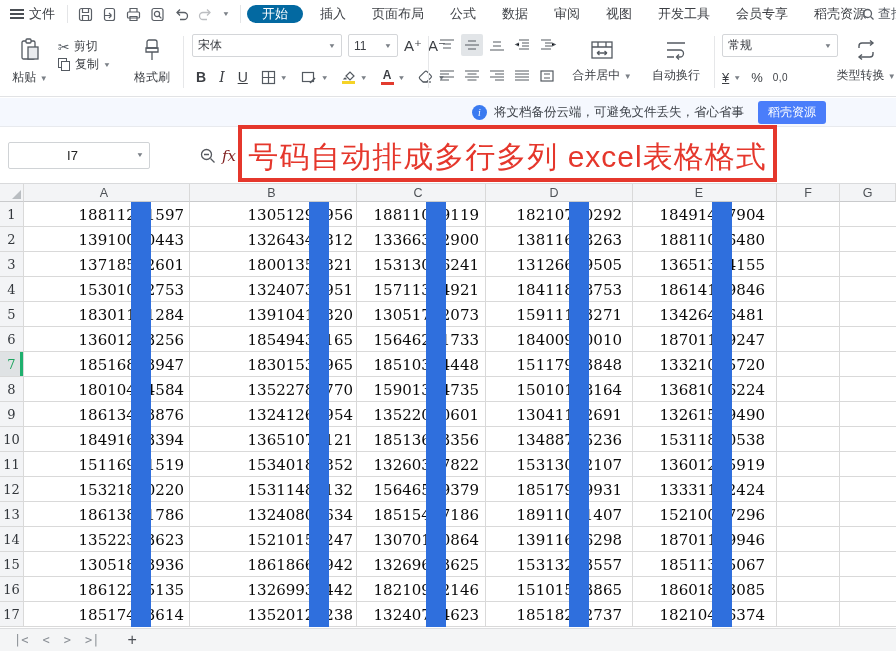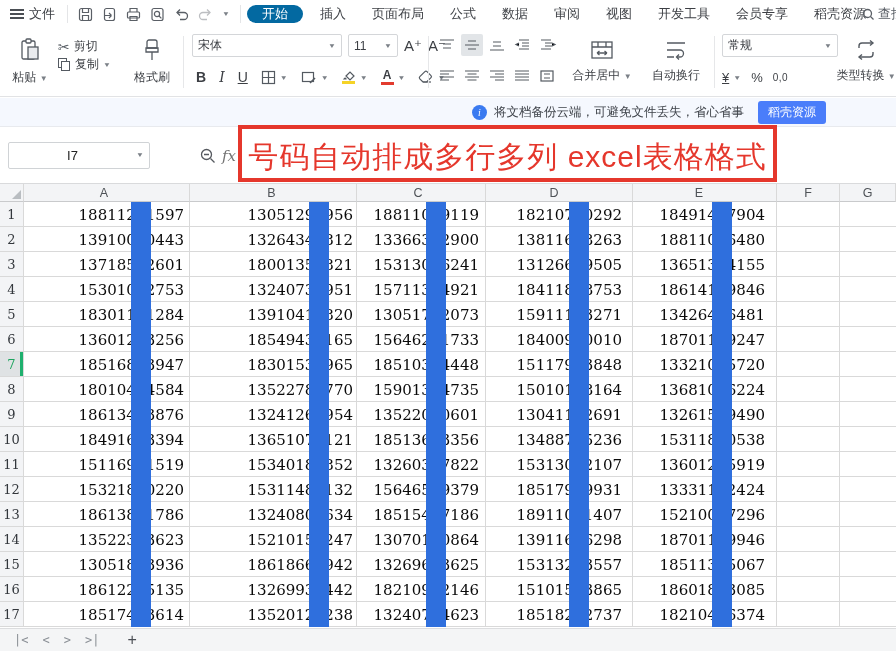--- a/index.html
+++ b/index.html
@@ -36,21 +36,21 @@
   .fmtchip{display:flex;flex-direction:column;align-items:center;line-height:1;cursor:pointer;}
   
   .notice{position:absolute;left:0;top:98px;width:896px;height:29px;background:#f5f8fe;border-bottom:1px solid #e8eaee;display:flex;align-items:center;font-size:12.5px;color:#3f434a;}
   .n-ico{margin-left:472px;width:15px;height:15px;border-radius:50%;background:#3a7af0;color:#fff;font-size:10px;font-style:italic;display:flex;align-items:center;justify-content:center;margin-right:7px;font-family:"Liberation Serif",serif;}
   .n-btn{margin-left:14px;background:#4a7dfa;color:#fff;border-radius:3px;padding:3px 10px;font-size:12px;cursor:pointer;}
   
   .fbar{position:absolute;left:0;top:127px;width:896px;height:57px;border-bottom:1px solid #d9dadc;background:#fff;}
   .namebox{position:absolute;left:8px;top:15px;width:142px;height:27px;border:1px solid #d0d3d6;border-radius:2px;display:flex;align-items:center;background:#fff;}
   .namebox .nb-val{flex:1;text-align:center;font-size:13px;color:#222;}
   .namebox .caret{margin-right:5px;}
-  .fx{position:absolute;left:222px;top:20px;font-family:"DejaVu Serif",serif;font-style:italic;font-size:15px;color:#737373;}
+  .fx{position:absolute;left:222px;top:20px;font-family:"DejaVu Serif",serif;font-style:italic;font-size:15px;color:#7f1d1d;}
   .zoomico{position:absolute;left:200px;top:21px;}
   
   .banner{position:absolute;left:238px;top:125px;width:539px;height:57px;background:#fff;border:4px solid #e5372c;display:flex;align-items:flex-end;justify-content:center;z-index:30;}
   .banner span{color:#e5372c;font-size:30px;letter-spacing:1px;white-space:nowrap;}
   
   .grid{position:absolute;left:0;top:184px;width:896px;}
   .ghead{display:flex;height:18px;background:#f3f4f6;font-size:12.5px;color:#4e5257;}
   .ghead .hc{border-right:1px solid #d9d9d9;border-bottom:1px solid #c9cacc;display:flex;align-items:center;justify-content:center;}
   .corner{position:relative;background:#f3f4f6;}
   .corner:after{content:"";position:absolute;right:2px;bottom:2px;border-left:9px solid transparent;border-bottom:9px solid #b9bdc1;}

